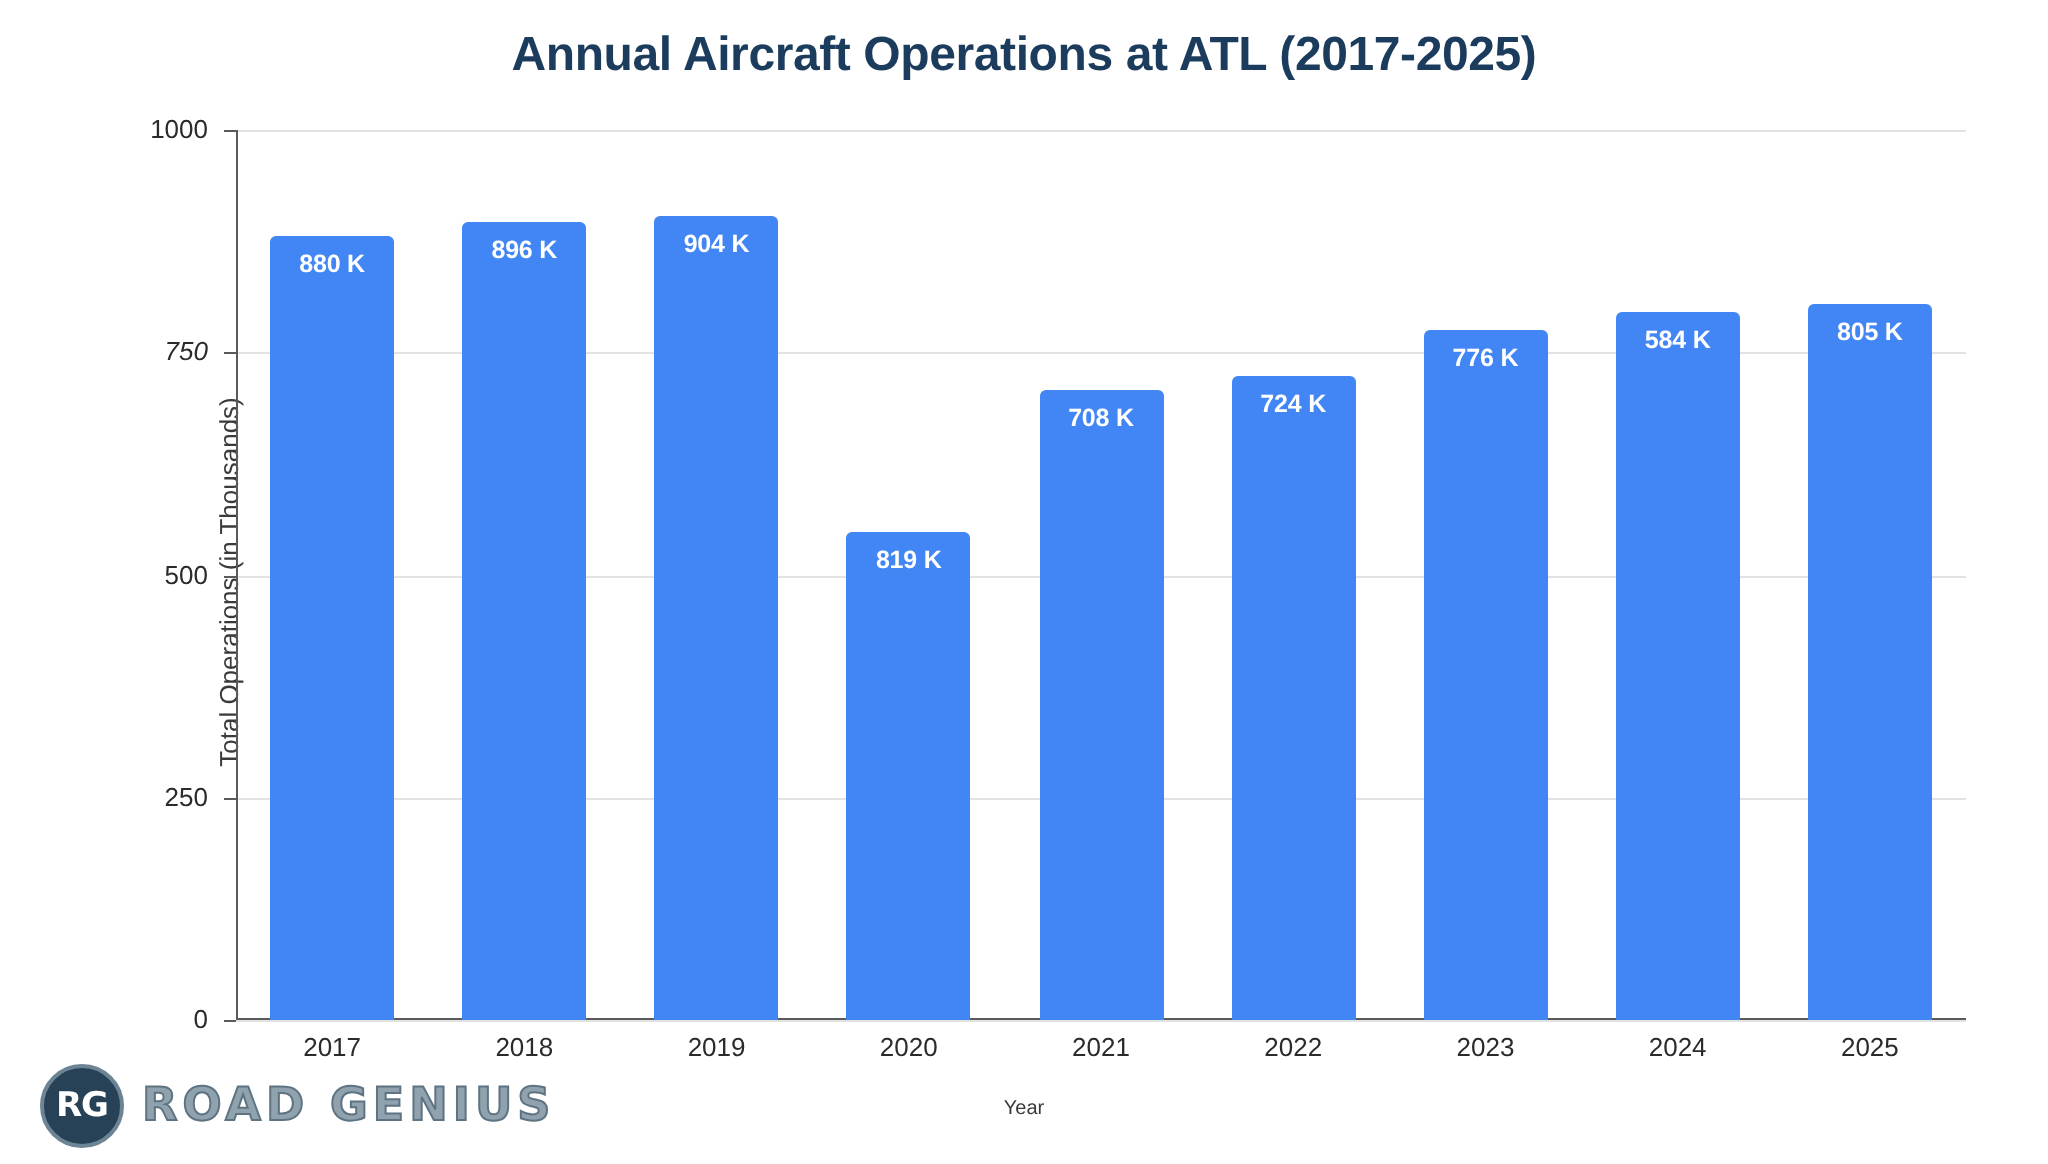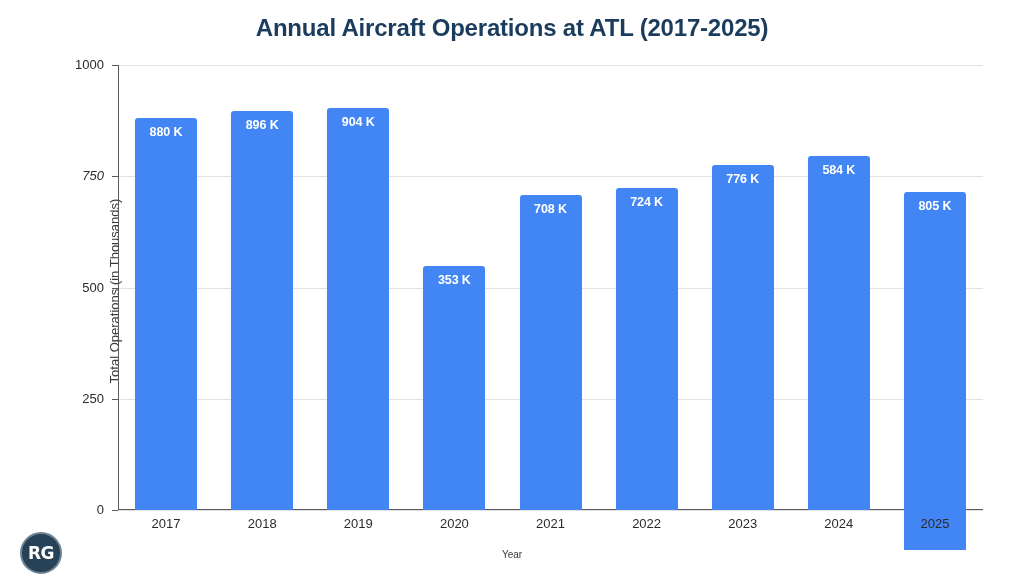--- a/index.html
+++ b/index.html
@@ -195,35 +195,35 @@
       <div class="bar" style="left: 17.0556px; top: 53.4px; width: 62px; height: 391.6px; background: rgb(66, 133, 244);">
         <div class="bar-value">880 K</div>
       </div>
       <div class="bar" style="left: 113.167px; top: 46.28px; width: 62px; height: 398.72px; background: rgb(66, 133, 244);">
         <div class="bar-value">896 K</div>
       </div>
       <div class="bar" style="left: 209.278px; top: 42.72px; width: 62px; height: 402.28px; background: rgb(66, 133, 244);">
         <div class="bar-value">904 K</div>
       </div>
       <div class="bar" style="left: 305.389px; top: 201.14px; width: 62px; height: 243.86px; background: rgb(66, 133, 244);">
-        <div class="bar-value">353 K</div>
+        <div class="bar-value">819 K</div>
       </div>
       <div class="bar" style="left: 401.5px; top: 129.94px; width: 62px; height: 315.06px; background: rgb(66, 133, 244);">
         <div class="bar-value">708 K</div>
       </div>
       <div class="bar" style="left: 497.611px; top: 122.82px; width: 62px; height: 322.18px; background: rgb(66, 133, 244);">
         <div class="bar-value">724 K</div>
       </div>
       <div class="bar" style="left: 593.722px; top: 99.68px; width: 62px; height: 345.32px; background: rgb(66, 133, 244);">
         <div class="bar-value">776 K</div>
       </div>
       <div class="bar" style="left: 689.833px; top: 90.78px; width: 62px; height: 354.22px; background: rgb(66, 133, 244);">
         <div class="bar-value">584 K</div>
       </div>
-      <div class="bar" style="left: 785.944px; top: 86.775px; width: 62px; height: 358.225px; background: rgb(66, 133, 244); margin-top: 40px;">
+      <div class="bar" style="left: 785.944px; top: 86.775px; width: 62px; height: 358.225px; background: rgb(66, 133, 244);">
         <div class="bar-value">805 K</div>
       </div>
     </div>
 <div class="tickmark" style="top: 445px;"></div>
     <div class="tickmark" style="top: 333.75px;"></div>
     <div class="tickmark" style="top: 222.5px;"></div>
     <div class="tickmark" style="top: 111.25px;"></div>
     <div class="tickmark" style="top: 0px;"></div>
   </div>
 
@@ -236,13 +236,14 @@
     <div class="xtick-label" style="left: 598.556px; width: 96.1111px;">2022</div>
     <div class="xtick-label" style="left: 694.667px; width: 96.1111px;">2023</div>
     <div class="xtick-label" style="left: 790.778px; width: 96.1111px;">2024</div>
     <div class="xtick-label" style="left: 886.889px; width: 96.1111px;">2025</div>
   </div>
 
 <div id="watermark">
   <div id="logo-badge">
     <span id="logo-badge-text">RG</span>
   </div>
+  <span id="logo-wordmark">ROAD GENIUS</span>
 </div>
 
 </body></html>

